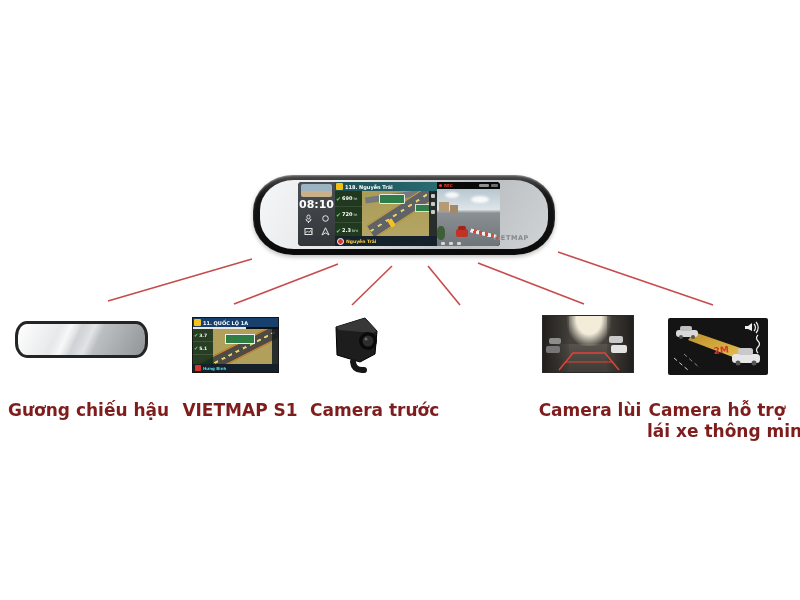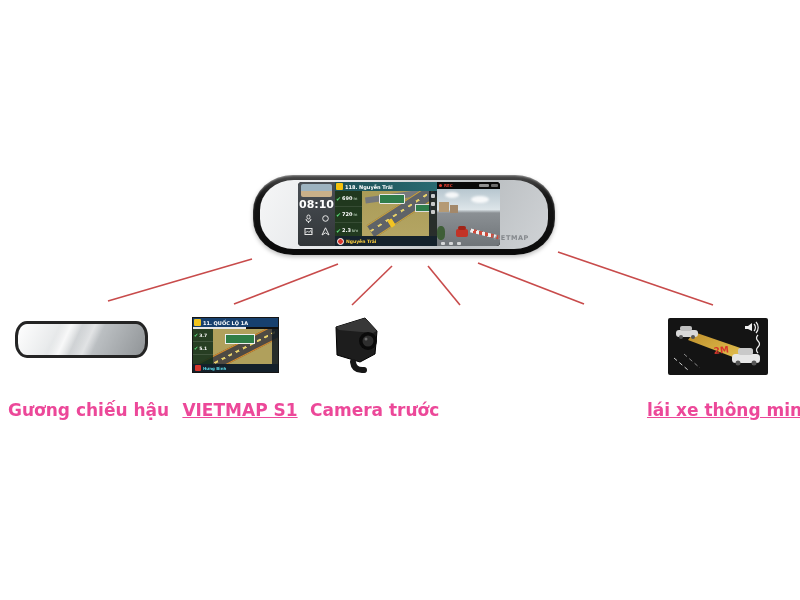--- a/index.html
+++ b/index.html
@@ -72,22 +72,22 @@
   .cam-icons{position:absolute;bottom:1px;left:4px;display:flex;gap:4px;}
   .ci{width:4px;height:3px;background:rgba(255,255,255,.7);border-radius:1px;}
   .brand{position:absolute;right:26px;bottom:13px;font-size:6.5px;font-weight:bold;
          letter-spacing:.6px;color:#84888c;margin-top:13px;}
 
   
   .feature{position:absolute;top:300px;height:160px;}
   .f1{left:8px;width:158px;}  .f2{left:180px;width:120px;} .f3{left:310px;width:100px;}
   .f4{left:420px;width:105px;}.f5{left:535px;width:110px;} .f6{left:647px;width:140px;}
   .label{position:absolute;top:100px;left:0;right:0;text-align:center;font-size:17px;
-         font-weight:600;color:#ec4899;line-height:21px;white-space:nowrap;}
-  .label .l2{display:block;text-decoration:underline;}
+         font-weight:600;color:#7f1d1d;line-height:21px;white-space:nowrap;}
+  .label .l2{display:block;}
 
   .mini-mirror{position:absolute;left:7px;top:21px;width:133px;height:37px;box-sizing:border-box;
         border:3px solid #242424;border-radius:12px/15px;
         background:linear-gradient(118deg,#ffffff 0%,#e9ebec 28%,#bfc3c6 58%,#90949七 100%);
         background:linear-gradient(118deg,#ffffff 0%,#e9ebec 28%,#bfc3c6 58%,#909497 100%);}
   .mini-mirror:after{content:"";position:absolute;inset:0;border-radius:10px/12px;
         background:linear-gradient(115deg,transparent 30%,rgba(255,255,255,.8) 38%,transparent 46%,
                    rgba(255,255,255,.5) 55%,transparent 62%);}
 
   .mini-nav{position:absolute;left:12px;top:17px;width:87px;height:56px;background:#b0a05c;
@@ -275,20 +275,37 @@
       <polygon points="3,11 32,2 44,15 40,17 6,14" fill="#383838"></polygon>
       <circle cx="35" cy="25" r="9" fill="#0a0a0a"></circle>
       <circle cx="35" cy="25" r="5.5" fill="#2e2e2e"></circle>
       <circle cx="33" cy="23" r="1.5" fill="#6a6a6a"></circle>
       <path d="M20,46 q1,9 11,8" fill="none" stroke="#161616" stroke-width="6" stroke-linecap="round"></path>
     </svg>
     <div class="label">Camera trước</div>
   </div>
 
 
+  <div class="feature f5">
+    <div class="mini-reverse">
+      <div class="rv-road"></div>
+      <div class="rv-sky"></div>
+      <div class="rv-side-l"></div>
+      <div class="rv-side-r"></div>
+      <span class="rv-car" style="right:10px;top:20px;width:14px;height:7px;"></span>
+      <span class="rv-car" style="right:6px;top:29px;width:16px;height:8px;background:#e2e2e2;"></span>
+      <span class="rv-car" style="left:6px;top:22px;width:12px;height:6px;background:#8d8d8d;"></span>
+      <span class="rv-car" style="left:3px;top:30px;width:14px;height:7px;background:#767676;"></span>
+      <svg class="rv-lines" width="92" height="58">
+        <path d="M16,54 L30,37 L62,37 L76,54" fill="none" stroke="#e04438" stroke-width="1.5"></path>
+        <line x1="23" y1="46" x2="69" y2="46" stroke="#e04438" stroke-width="1.2"></line>
+      </svg>
+    </div>
+    <div class="label">Camera lùi</div>
+  </div>
 
   <div class="feature f6">
     <svg class="adas-svg" width="100" height="57">
       <defs>
         <linearGradient id="beam" x1="0" y1="0" x2="1" y2="1">
           <stop offset="0" stop-color="#c8962c"></stop>
             <stop offset="1" stop-color="#f3d15a"></stop>
         </linearGradient>
       </defs>
       <rect x="0" y="0" width="100" height="57" rx="2" fill="#141414"></rect>
@@ -304,17 +321,18 @@
       <circle cx="70" cy="45" r="2.5" fill="#555"></circle>
         <circle cx="86" cy="45" r="2.5" fill="#555"></circle>
       <text x="46" y="36" fill="#d8362c" font-size="9" font-weight="bold" transform="rotate(-6 46 36)">2M</text>
       <g stroke="#f0f0f0" fill="none" stroke-width="1.2">
         <polygon points="80,8 84,5 84,13 80,11 77,11 77,8" fill="#f0f0f0" stroke="none"></polygon>
         <path d="M86,6 a5,5 0 0 1 0,7 M88,4 a8,8 0 0 1 0,11"></path>
         <path d="M90,17 q-3,3 0,6 q3,3 0,6 q-3,3 0,6"></path>
       </g>
     </svg>
     <div class="label">
+      <span>Camera hỗ trợ</span>
       <span class="l2">lái xe thông minh</span>
     </div>
   </div>
 
 </div>
 
 </body></html>

